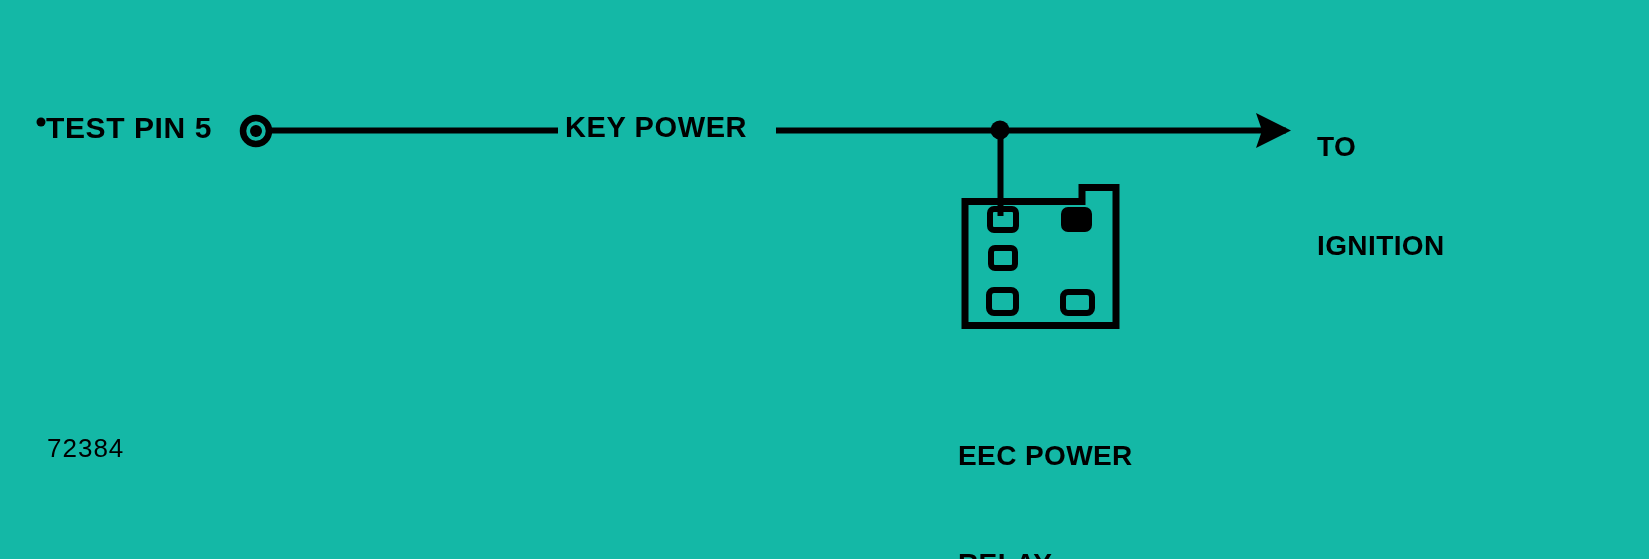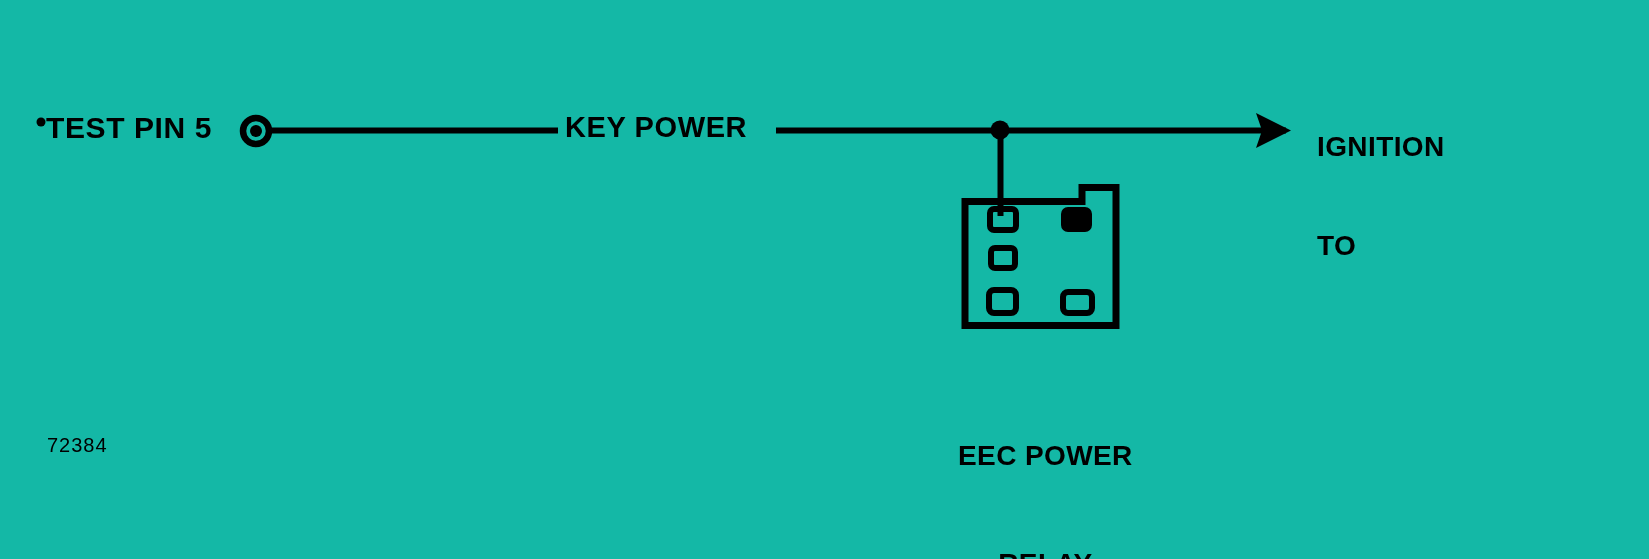--- a/index.html
+++ b/index.html
@@ -60,26 +60,25 @@
   }
   #label-relay-name {
     left: 958px;
     top: 366px;
     font-size: 28px;
     line-height: 36px;
     letter-spacing: 0.4px;
   }
   #label-relay-name .relay-line {
     display: block;
-    text-align: center;
   }
   #label-figure-number {
     left: 47px;
     top: 435px;
-    font-size: 20px;
+    font-size: 26px;
     font-weight: normal;
     letter-spacing: 1px;
   }
 </style>
 </head>
 <body>
 
 <div id="diagram-root">
 
   <svg id="wiring-svg" viewBox="0 0 1649 559" xmlns="http://www.w3.org/2000/svg">
@@ -112,22 +111,22 @@
     <rect x="991" y="248" width="24" height="20" rx="4" ry="4" fill="none" stroke="#000000" stroke-width="6"></rect>
     <rect x="989" y="290" width="27" height="23" rx="5" ry="5" fill="none" stroke="#000000" stroke-width="6"></rect>
     <rect x="1063" y="292" width="29" height="21" rx="5" ry="5" fill="none" stroke="#000000" stroke-width="6"></rect>
   </svg>
 
   <div class="diagram-label" id="label-test-pin">TEST PIN 5</div>
 
   <div class="diagram-label" id="label-key-power">KEY POWER</div>
 
   <div class="diagram-label" id="label-destination">
+    <span class="dest-line">TO</span>
     <span class="dest-line">IGNITION</span>
-    <span class="dest-line">TO</span>
   </div>
 
   <div class="diagram-label" id="label-relay-name">
     <span class="relay-line">EEC POWER</span>
     <span class="relay-line">RELAY</span>
   </div>
 
   <div class="diagram-label" id="label-figure-number">72384</div>
 
 </div>

